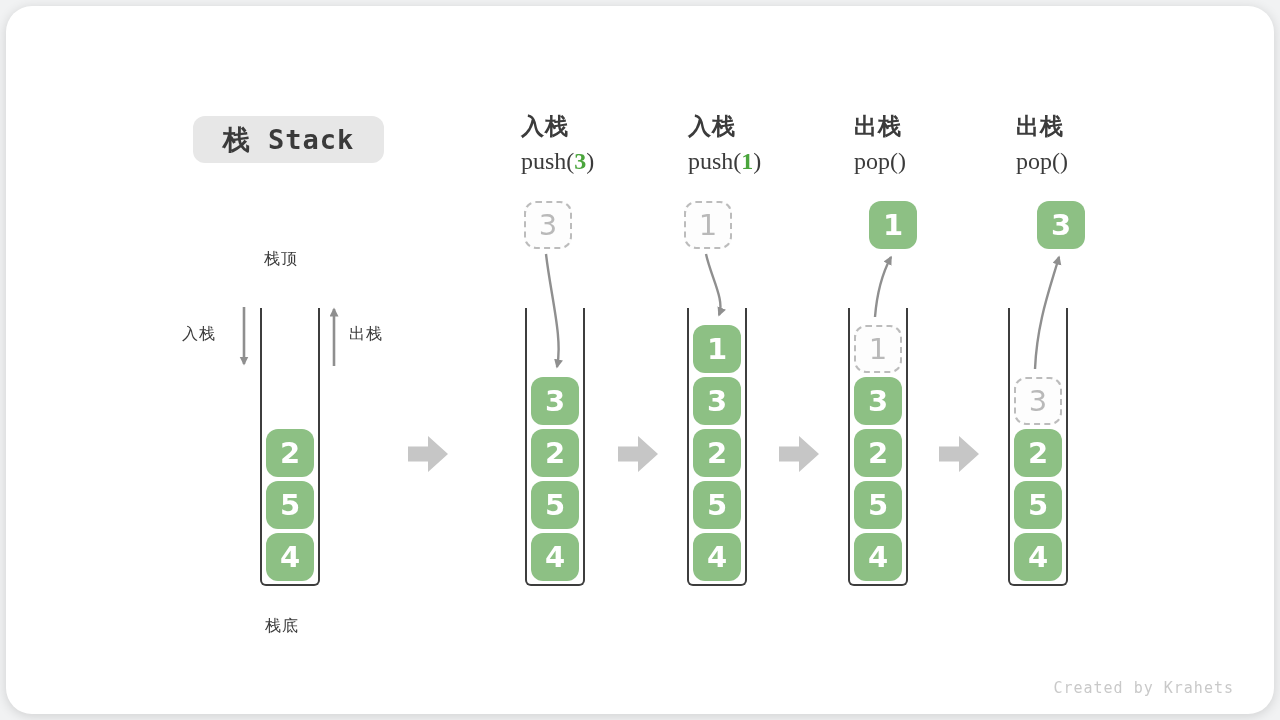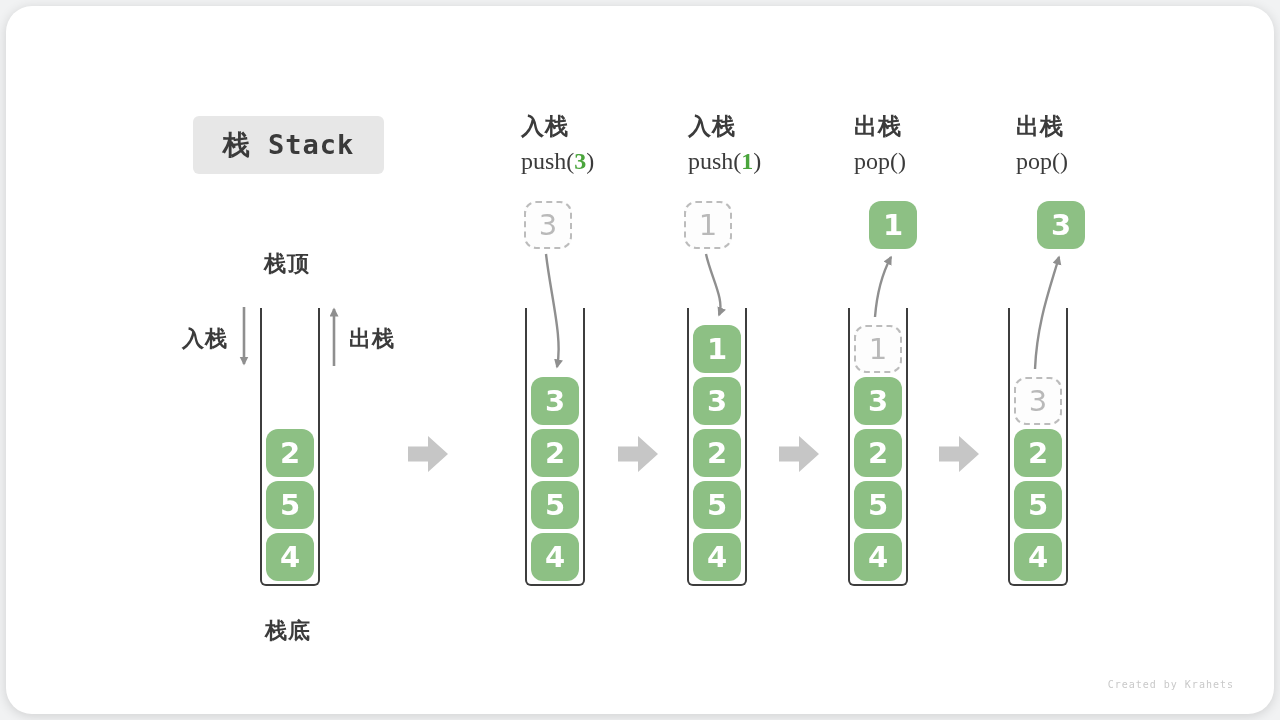--- a/index.html
+++ b/index.html
@@ -14,32 +14,32 @@
     position: absolute;
     left: 6px; top: 6px; right: 6px; bottom: 6px;
     background: #ffffff;
     border-radius: 26px;
     box-shadow: 0 2px 12px rgba(0,0,0,0.14);
     overflow: hidden;
   }
 
   .title-box {
     position: absolute;
-    left: 187px; top: 110px; width: 191px; height: 58px;
+    left: 187px; top: 110px; width: 191px; height: 47px;
     background: #e7e7e7;
-    border-radius: 6px;
+    border-radius: 12px;
     display: flex; align-items: center; justify-content: center;
     font-family: "DejaVu Sans Mono", "Liberation Mono", monospace;
     font-weight: bold; font-size: 27px; color: #3a3a3a;
     letter-spacing: 1px;
   }
 
   .cjk-label {
     position: absolute;
-    font-weight: bold; font-size: 22px; color: #3b3b3b;
+    font-weight: normal; font-size: 16px; color: #3b3b3b;
     letter-spacing: 1px; white-space: nowrap;
   }
 
   .op-label {
     position: absolute; top: 103px;
     color: #3b3b3b; white-space: nowrap;
   }
   .op-label .line1 {
     font-weight: bold; font-size: 23px; letter-spacing: 1px;
     line-height: 34px;
@@ -71,21 +71,21 @@
     background: #fdfdfd;
     border: 2px dashed #bcbcbc;
     color: #b9b9b9;
     font-weight: 500;
   }
 
   .credit {
     position: absolute;
     right: 40px; top: 673px;
     font-family: "DejaVu Sans Mono", "Liberation Mono", monospace;
-    font-size: 10px; color: #c9c9c9;
+    font-size: 15px; color: #c9c9c9;
     letter-spacing: 1px;
   }
 
   svg.overlay {
     position: absolute; left: 0; top: 0;
     pointer-events: none;
   }
 </style>
 </head>
 <body>

